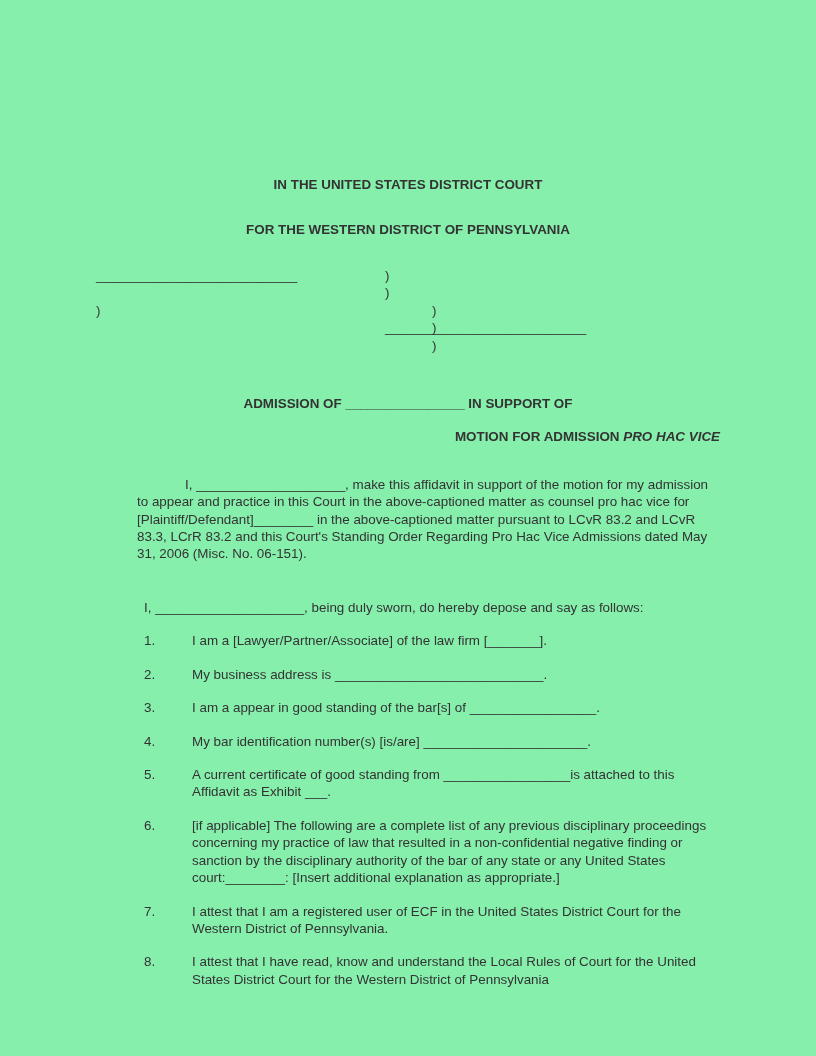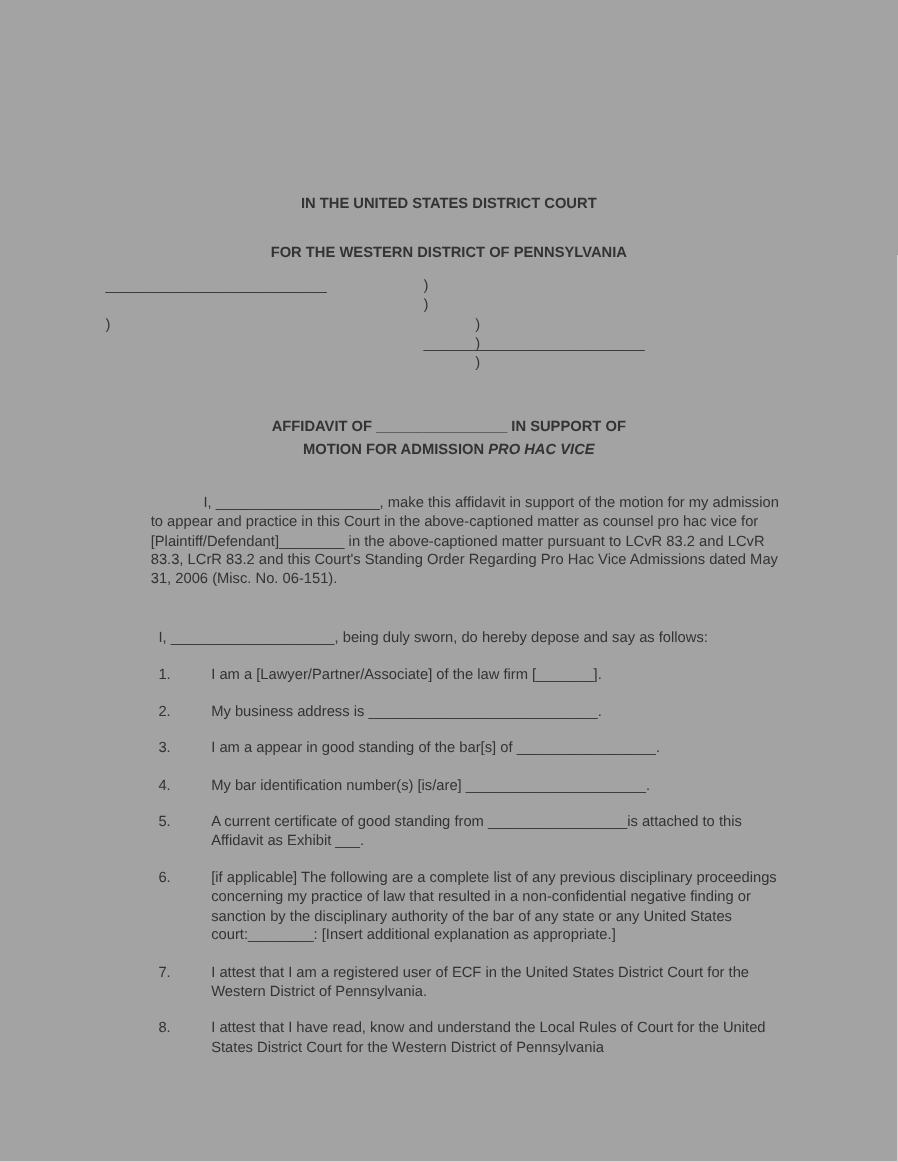--- a/index.html
+++ b/index.html
@@ -4,54 +4,54 @@
 <style>
   html, body {
     margin: 0;
     padding: 0;
     background: #ffffff;
   }
   .page {
     position: relative;
     width: 816px;
     height: 1056px;
-    background: #a3a3a3;
+    background: #86efac;
     box-sizing: border-box;
     padding: 176px 96px 40px 96px;
     font-family: "Liberation Sans", sans-serif;
     font-size: 13.4px;
     line-height: 1.3;
     color: #333333;
     overflow: hidden;
   }
   .court-header {
     text-align: center;
     font-weight: bold;
   }
   .court-header .line1 { margin-bottom: 19px; }
   .court-header .line2 { margin-bottom: 0; margin-top: 28px; }
 
   .caption {
     display: grid;
     grid-template-columns: 289px 47px 1fr;
-    margin-top: 12px;
+    margin-top: 28px;
   }
   .caption .cell {
     min-height: 17px;
     white-space: nowrap;
   }
   .caption .vs { padding-left: 99px; }
   .caption .right { padding-left: 47px; }
 
   .doc-title {
     text-align: center;
     font-weight: bold;
     margin-top: 24px;
   }
-  .doc-title .t2 { margin-top: 4px; }
+  .doc-title .t2 { margin-top: 16px; text-align: right; }
   .doc-title .italic { font-style: italic; }
 
   .intro {
     margin-top: 30px;
     text-indent: 48px;
     text-align: left;
     margin-left: 41px;
   }
 
   .sworn {
@@ -99,21 +99,21 @@
     <div class="cell">___________________________</div>
     <div class="cell">)</div>
     <div class="cell"></div>
 
     <div class="cell"></div>
     <div class="cell">)</div>
     <div class="cell"></div>
   </div>
 
   <div class="doc-title">
-    <div class="t1">AFFIDAVIT OF ________________ IN SUPPORT OF</div>
+    <div class="t1">ADMISSION OF ________________ IN SUPPORT OF</div>
     <div class="t2"><span>MOTION FOR ADMISSION </span><span class="italic">PRO HAC VICE</span></div>
   </div>
 
   <p class="intro">I, ____________________, make this affidavit in support of the motion for my admission to appear and practice in this Court in the above-captioned matter as counsel pro hac vice for [Plaintiff/Defendant]________ in the above-captioned matter pursuant to LCvR 83.2 and LCvR 83.3, LCrR 83.2 and this Court's Standing Order Regarding Pro Hac Vice Admissions dated May 31, 2006 (Misc. No. 06-151).</p>
 
   <p class="sworn">I, ____________________, being duly sworn, do hereby depose and say as follows:</p>
 
   <div class="items">
     <div class="item">
       <div class="num">1.</div>

